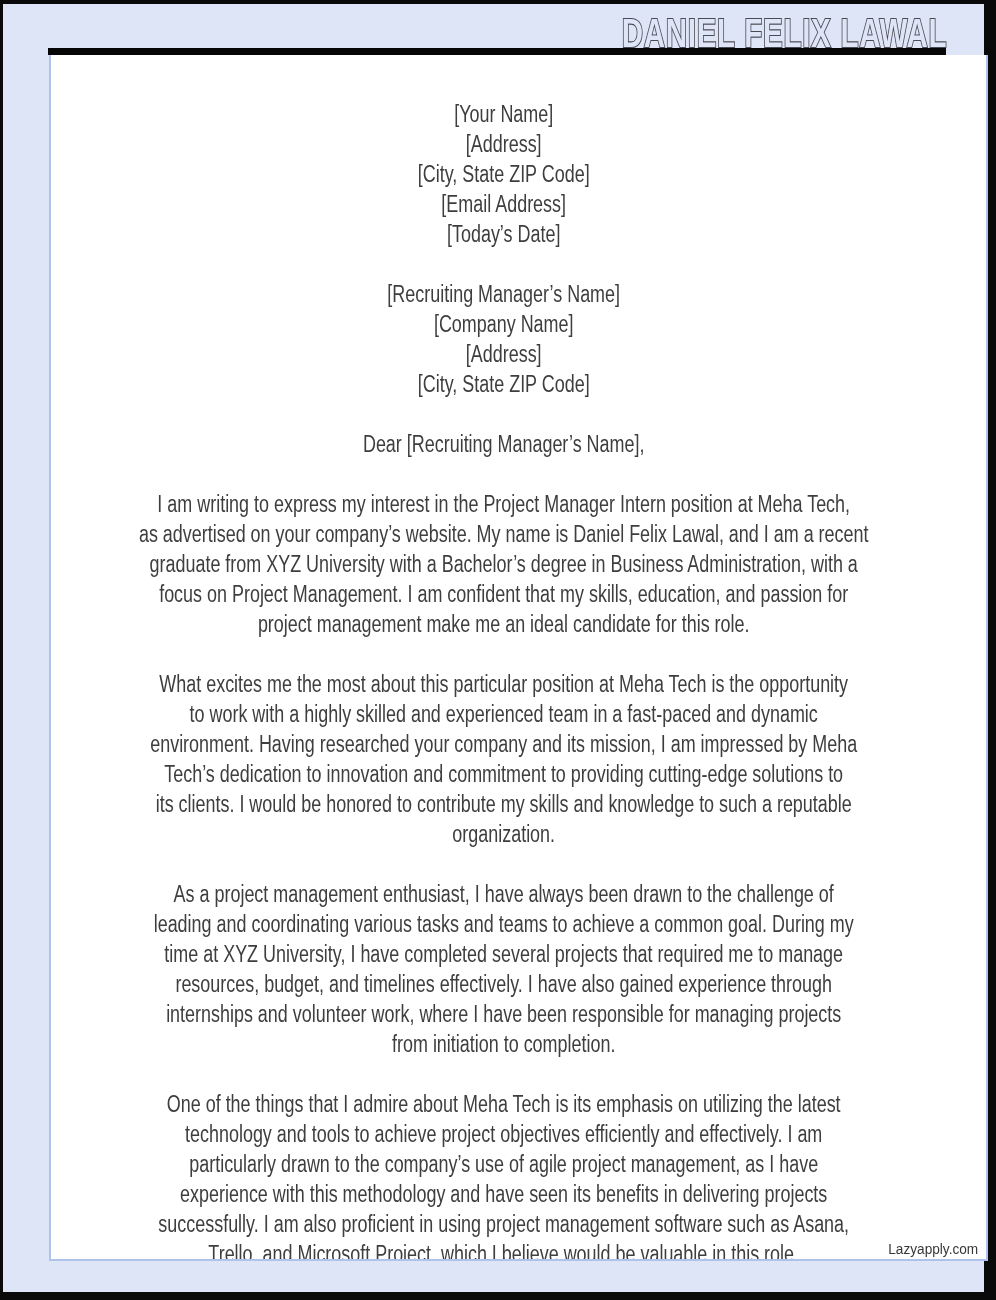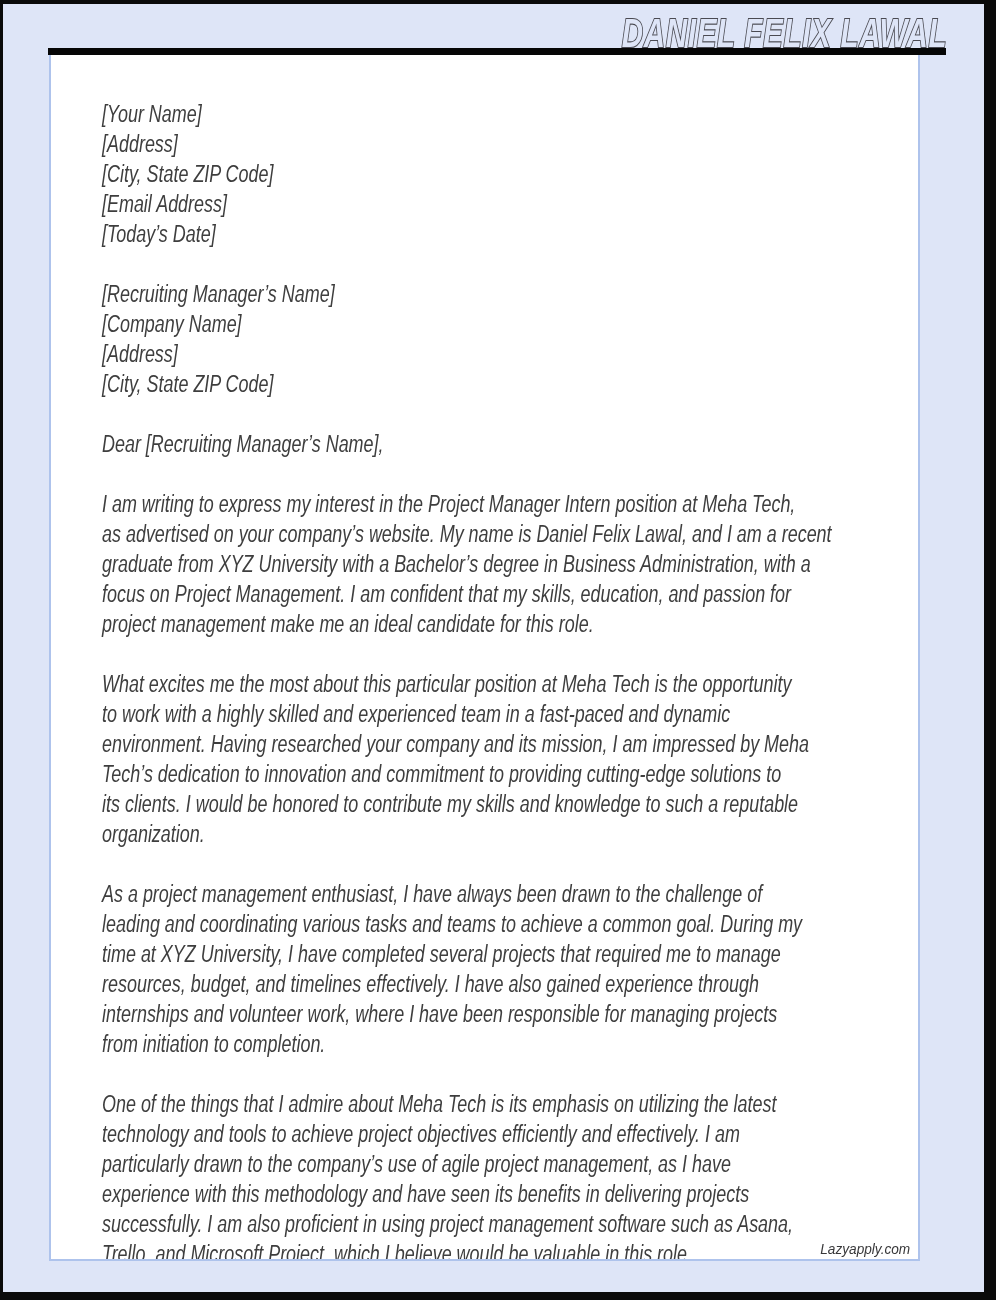--- a/index.html
+++ b/index.html
@@ -15,21 +15,20 @@
     overflow: hidden;
   }
   
   .canvas {
     position: absolute;
     left: 3px;
     top: 4px;
     right: 12px;
     bottom: 8px;
     background: #dee5f7;
-    font-style: italic;
   }
   
   .header-name {
     position: absolute;
     top: 6px;
     right: 37px;
     font-size: 41px;
     font-weight: bold;
     letter-spacing: 1px;
     white-space: nowrap;
@@ -46,27 +45,28 @@
     top: 44px;
     width: 898px;
     height: 7px;
     background: #060606;
   }
   
   .page {
     position: absolute;
     left: 46px;
     top: 51px;
-    width: 871px;
+    width: 939px;
     height: 1206px;
     box-sizing: border-box;
     background: #ffffff;
     border: 2px solid #aec3ec;
     border-top: none;
     overflow: hidden;
+    text-align: center;
   }
   
   .letter-body {
     position: absolute;
     left: 51px;
     top: 44px;
     width: 1030px;
     transform: scaleX(0.78);
     transform-origin: 0 0;
     font-size: 23px;

